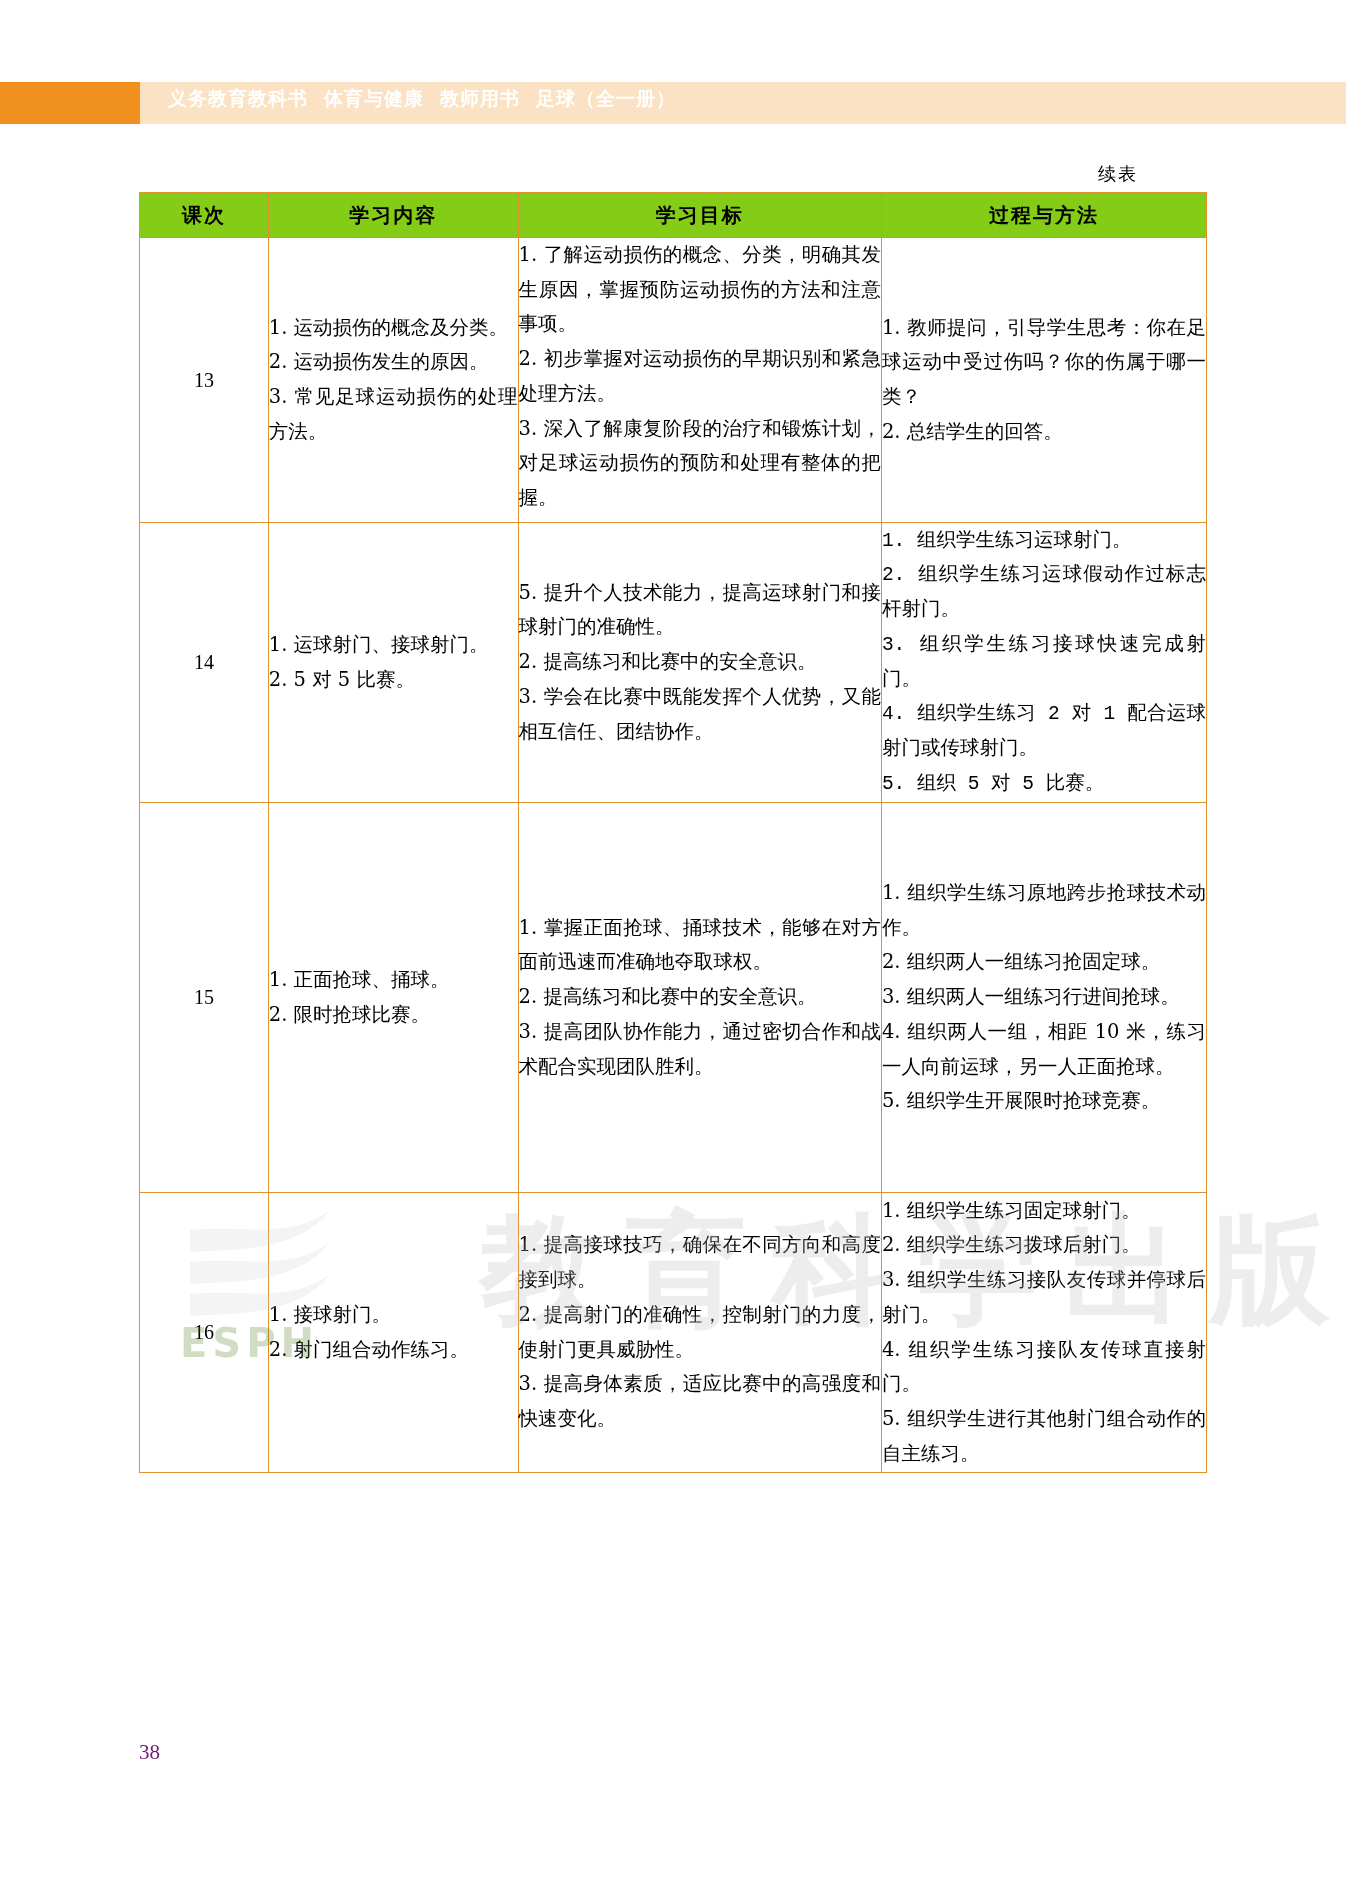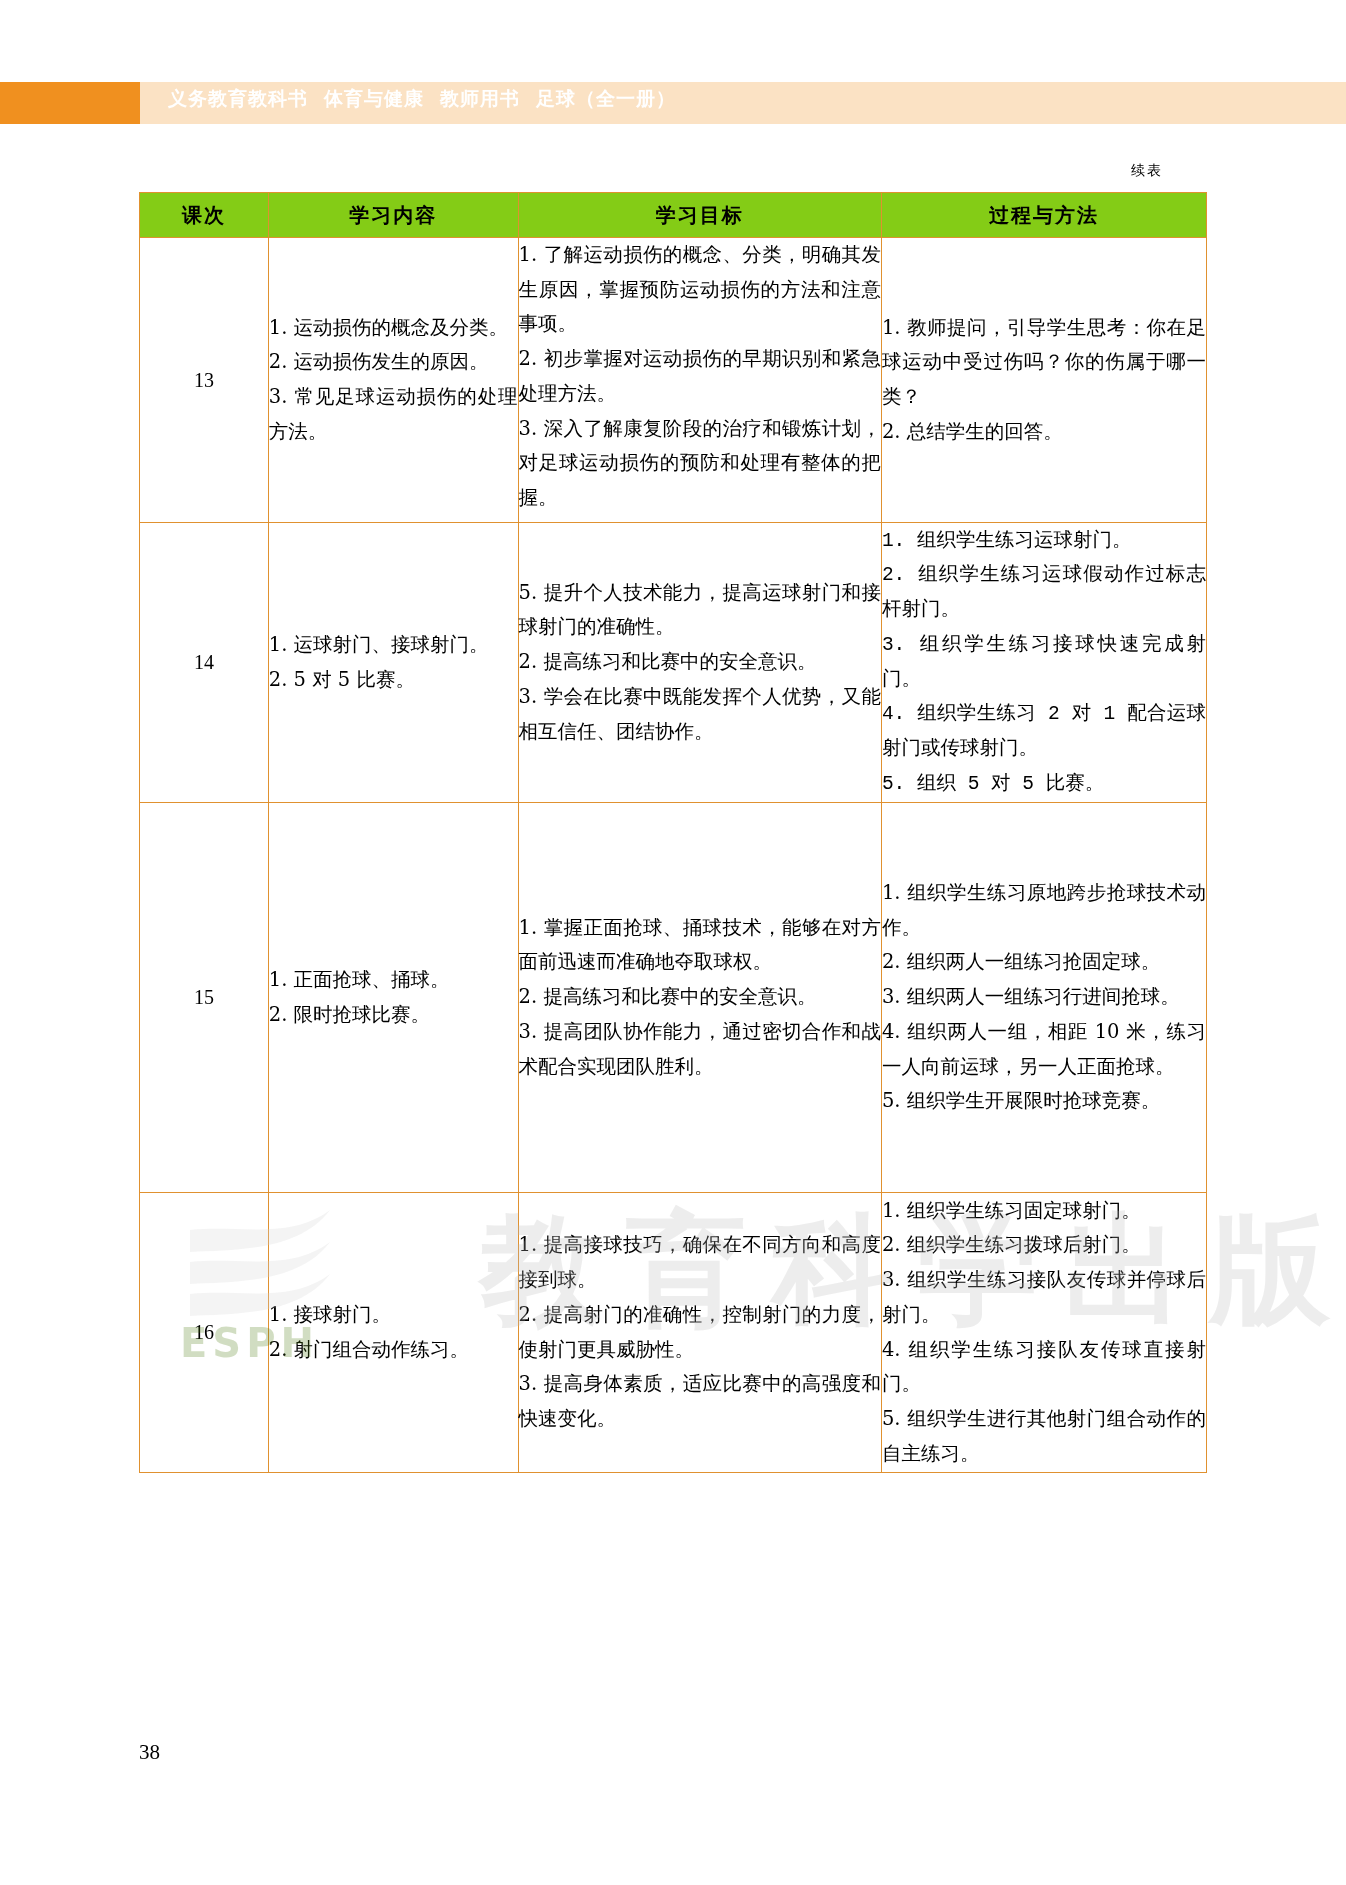--- a/index.html
+++ b/index.html
@@ -46,23 +46,23 @@
     font-family: "DejaVu Sans", "Liberation Sans", sans-serif;
     font-weight: bold;
     white-space: nowrap;
   }
   .header-text span { display: inline-block; }
   .header-text .sp { width: 16px; display: inline-block; }
 
   
   .cont-label {
     position: absolute;
-    right: 183px;
+    right: 208px;
     top: 162px;
-    font-size: 14px;
+    font-size: 18px;
     color: #000000;
     letter-spacing: 2px;
   }
 
   
   .tbl-wrap {
     position: absolute;
     left: 139px;
     top: 192px;
     width: 1068px;
@@ -146,21 +146,21 @@
     font-family: "DejaVu Sans", sans-serif;
     font-weight: bold;
   }
 
   
   .page-num {
     position: absolute;
     left: 139px;
     top: 1740px;
     font-size: 21px;
-    color: #000000;
+    color: #701a75;
     font-family: "Liberation Serif", serif;
   }
 </style>
 </head>
 <body>
 
 <div class="page">
 
   <div class="header-band">
     <div class="band-left"></div>

